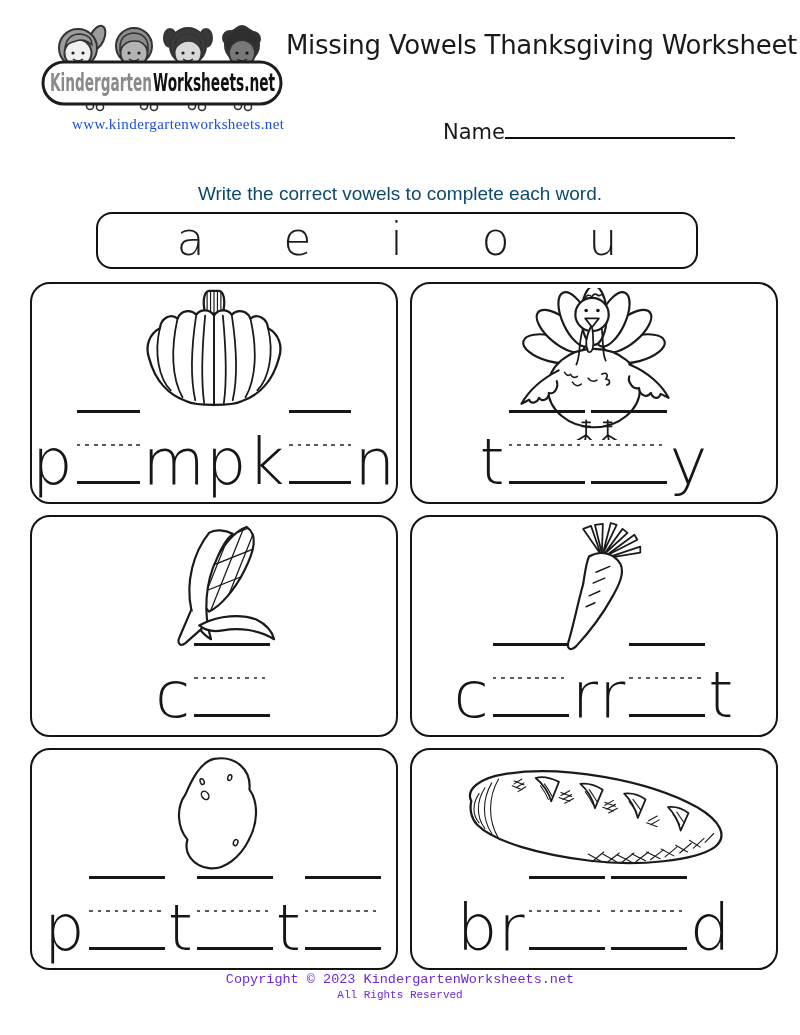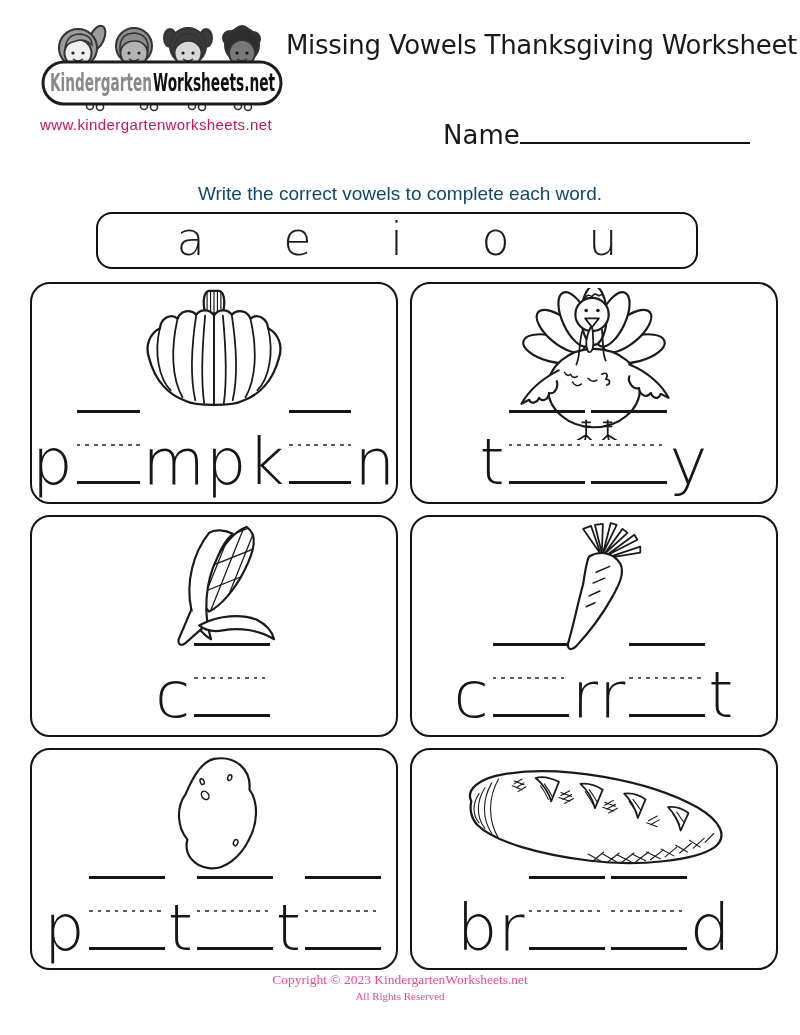--- a/index.html
+++ b/index.html
@@ -6,29 +6,30 @@
   html,body { background:#fff; }
   .page {
     position:relative; width:800px; height:1035px; margin:0 auto;
     background:#fff; overflow:hidden;
     font-family:"DejaVu Sans", sans-serif; color:#1a1a1a;
   }
 
   
   .logo-block { position:absolute; left:40px; top:12px; width:244px; }
   .logo-www {
-    margin-top:2px; font-size:15px; color:#be185d; letter-spacing:.4px;
-    font-family:Liberation Sans, sans-serif;
+    margin-top:2px; font-size:15px; color:#1d4ed8; letter-spacing:.4px;
+    font-family:Liberation Serif, serif;
+    margin-left:32px;
   }
   .title {
     position:absolute; left:252px; top:30px; width:545px;
     text-align:right; white-space:nowrap;
     font-size:26px; font-weight:400; letter-spacing:-.3px;
   }
-  .name-row { position:absolute; left:443px; top:118px; font-size:26px; white-space:nowrap; }
+  .name-row { position:absolute; left:443px; top:118px; font-size:21px; white-space:nowrap; }
   .name-line {
     display:inline-block; width:230px; height:1em;
     border-bottom:2.5px solid #111; vertical-align:baseline;
   }
 
   
   .instruction {
     position:absolute; left:0; top:183px; width:100%; text-align:center;
     font-size:19px; color:#0c4a6e; font-family:"Liberation Sans", sans-serif;
   }
@@ -67,21 +68,21 @@
   .blank {
     display:inline-block; width:76px; height:74px; margin:0 3px;
     border-top:3px solid #161616; border-bottom:3px solid #161616;
     background-image:repeating-linear-gradient(90deg,#5a5a5a 0 3.5px,transparent 3.5px 8.5px);
     background-size:100% 2px; background-repeat:no-repeat; background-position:0 47%;
   }
 
   
   .footer {
     position:absolute; left:0; top:972px; width:100%; text-align:center;
-    color:#ec4899; font-family:Liberation Serif, serif;
+    color:#6d28d9; font-family:Liberation Mono, monospace;
   }
   .footer .l1 { font-size:13.5px; }
   .footer .l2 { font-size:11px; margin-top:2px; }
 
   svg { display:block; }
 </style>
 </head>
 <body>
 
 <div class="page">

